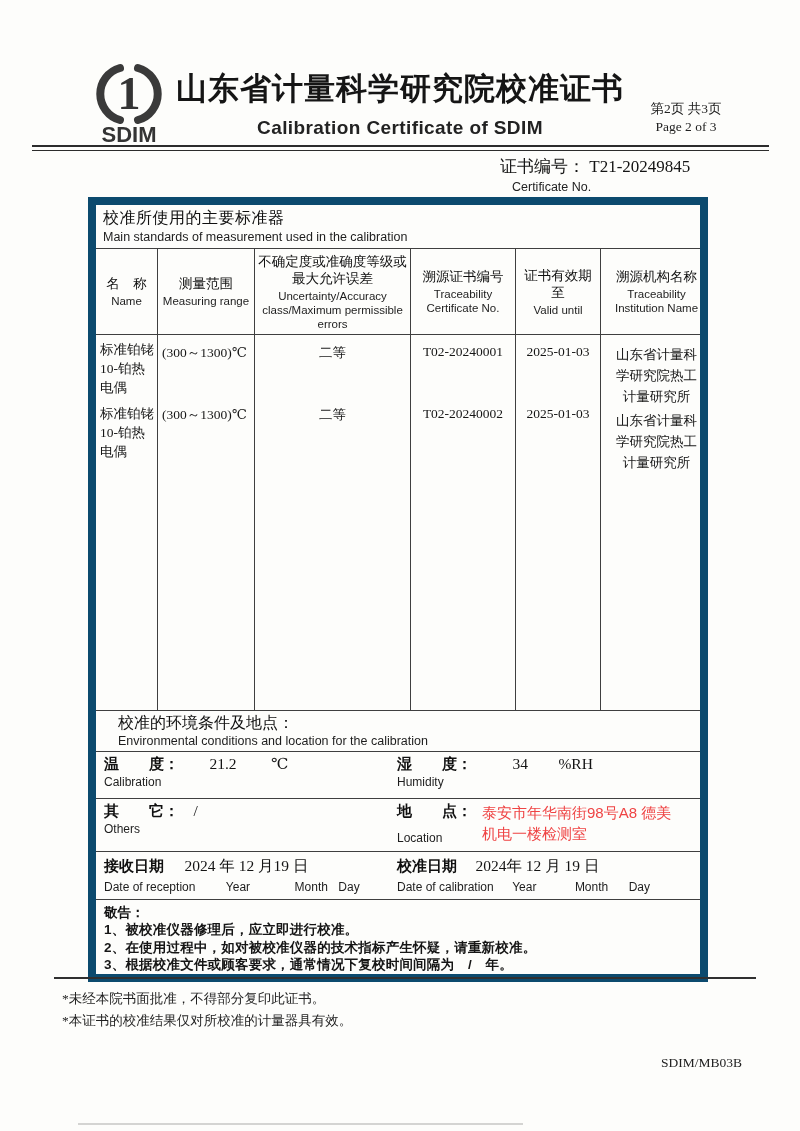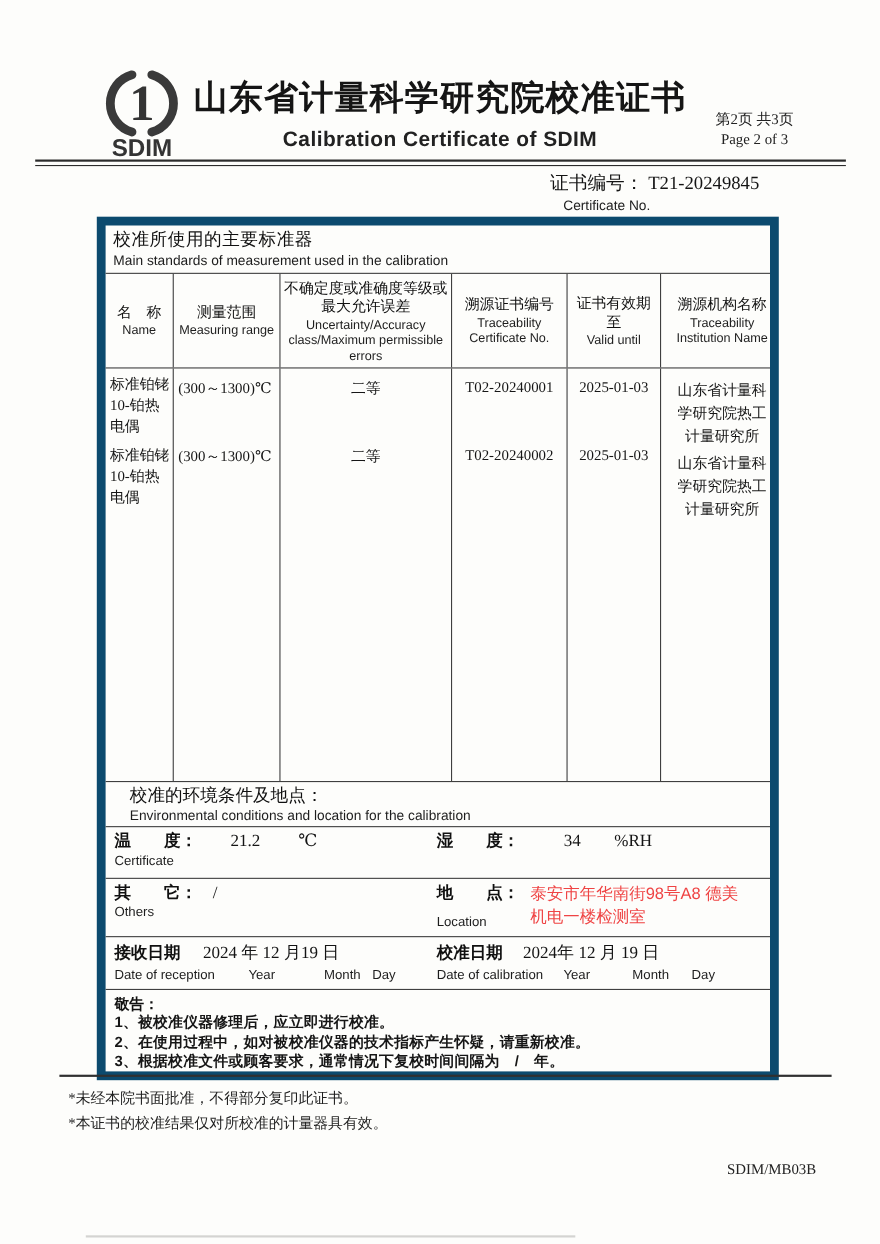--- a/index.html
+++ b/index.html
@@ -186,28 +186,29 @@
       <div class="en" style="font-size:12.5px;color:#1d1d1d;">Environmental conditions and location for the calibration</div>
     </div>
 
     <div class="sec split env-row">
       <div class="half-l">
         <div>
           <span class="lbl">温　　度：</span>
           <span class="val" style="margin-left:26px;">21.2</span>
           <span class="val" style="margin-left:30px;">℃</span>
         </div>
-        <div class="en-sub">Certificate</div>
+        <div class="en-sub">Calibration</div>
       </div>
       <div class="half-r">
         <div>
           <span class="lbl">湿　　度：</span>
           <span class="val" style="margin-left:36px;">34</span>
           <span class="val" style="margin-left:26px;">%RH</span>
         </div>
+        <div class="en-sub">Humidity</div>
       </div>
     </div>
 
     <div class="sec split oth-row">
       <div class="half-l">
         <div>
           <span class="lbl">其　　它：</span>
           <span class="val" style="margin-left:10px;">/</span>
         </div>
         <div class="en-sub">Others</div>

